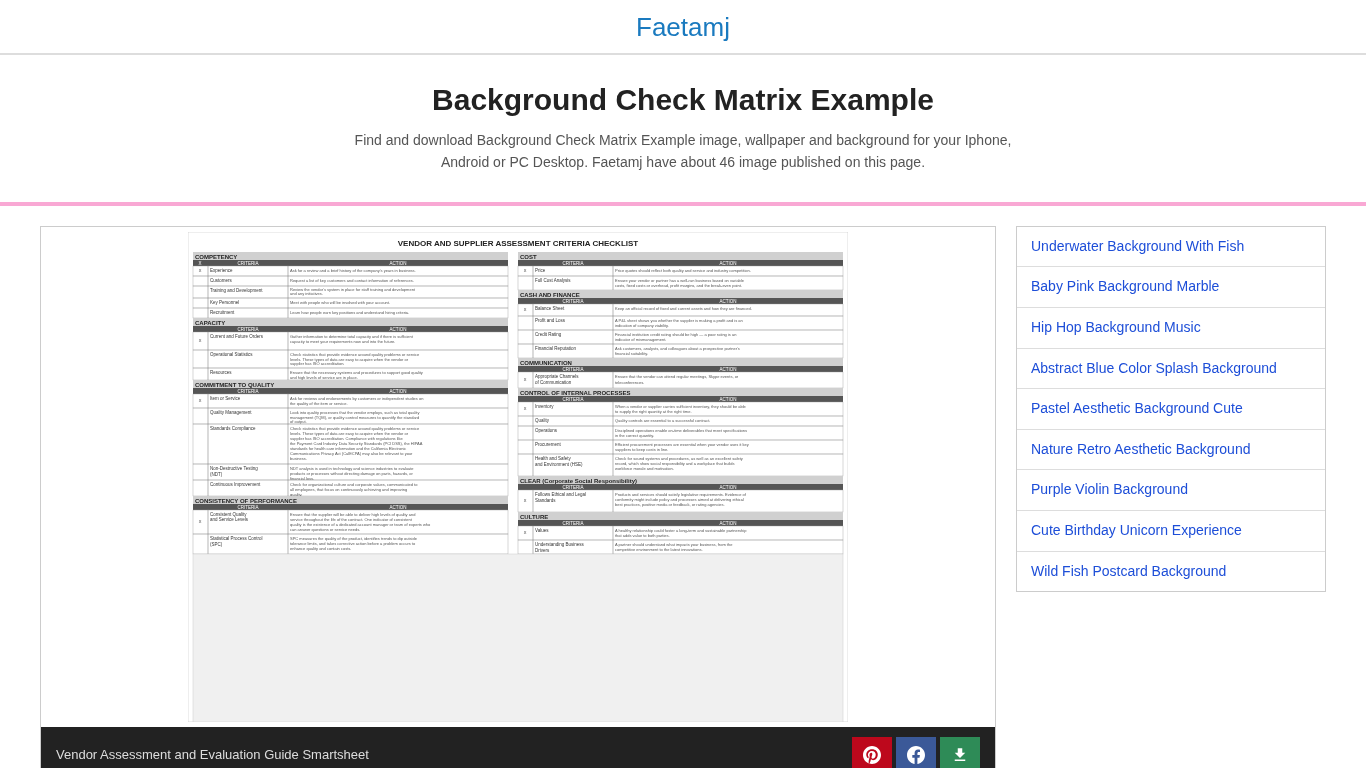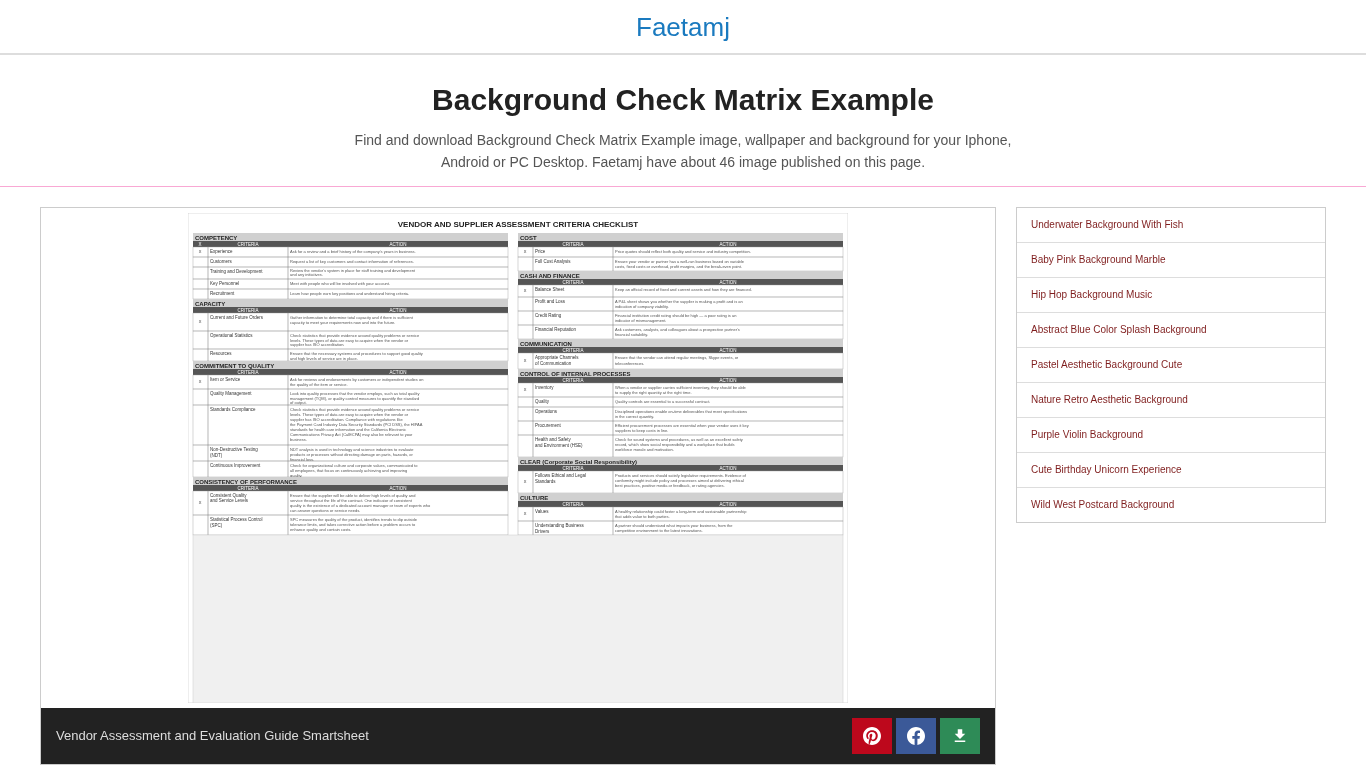--- a/index.html
+++ b/index.html
@@ -14,22 +14,22 @@
     #site-header a {
       font-size: 26px;
       font-weight: normal;
       color: #1a7abf;
       text-decoration: none;
     }
 
     
     #page-intro {
       text-align: center;
-      padding: 28px 20px 4px;
-      border-bottom: 1px solid #f9a8d4;
+      padding: 28px 20px 20px;
+      border-bottom: 4px solid #f9a8d4;
     }
     #page-intro h1 {
       font-size: 30px;
       font-weight: bold;
       color: #222;
       margin-bottom: 12px;
     }
     #page-intro p {
       font-size: 14px;
       color: #555;
@@ -121,22 +121,22 @@
       border-bottom: 1px solid #ddd;
     }
 
     .related-list li:last-child {
       border-bottom: none;
     }
 
     .related-list li a {
       display: block;
       padding: 10px 14px;
-      font-size: 10px;
-      color: #7f1d1d;
+      font-size: 14px;
+      color: #1d4ed8;
       text-decoration: none;
       line-height: 1.4;
     }
   </style>
 </head>
 <body>
 
 <header id="site-header">
   <a href="#">Faetamj</a>
 </header>
@@ -520,18 +520,18 @@
         <li>
           <a href="#">Nature Retro Aesthetic Background</a>
         </li>
         <li>
           <a href="#">Purple Violin Background</a>
         </li>
         <li>
           <a href="#">Cute Birthday Unicorn Experience</a>
         </li>
         <li>
-          <a href="#">Wild West Postcard Background</a>
+          <a href="#">Wild Fish Postcard Background</a>
         </li>
       </ul>
   </div>
 
 </div>
 
 </body></html>

